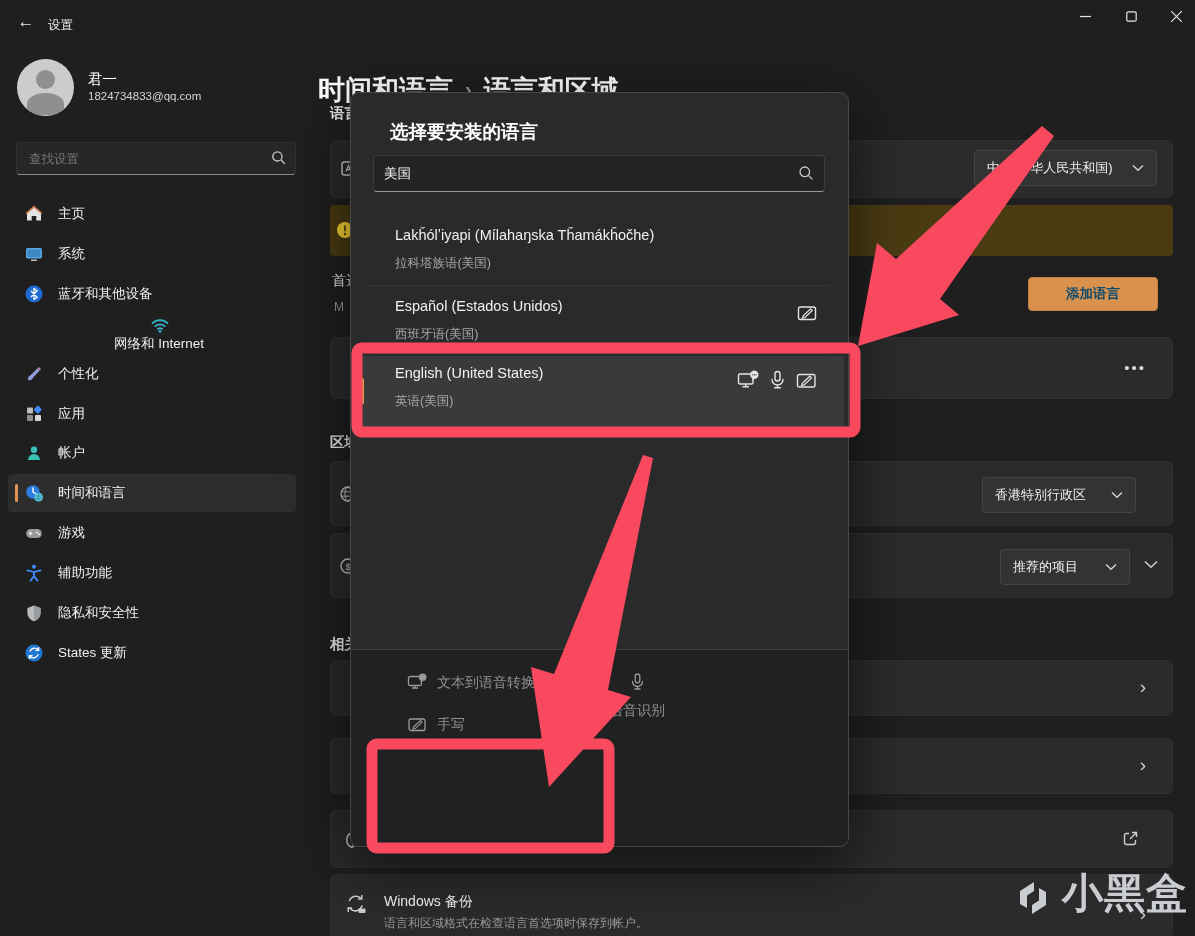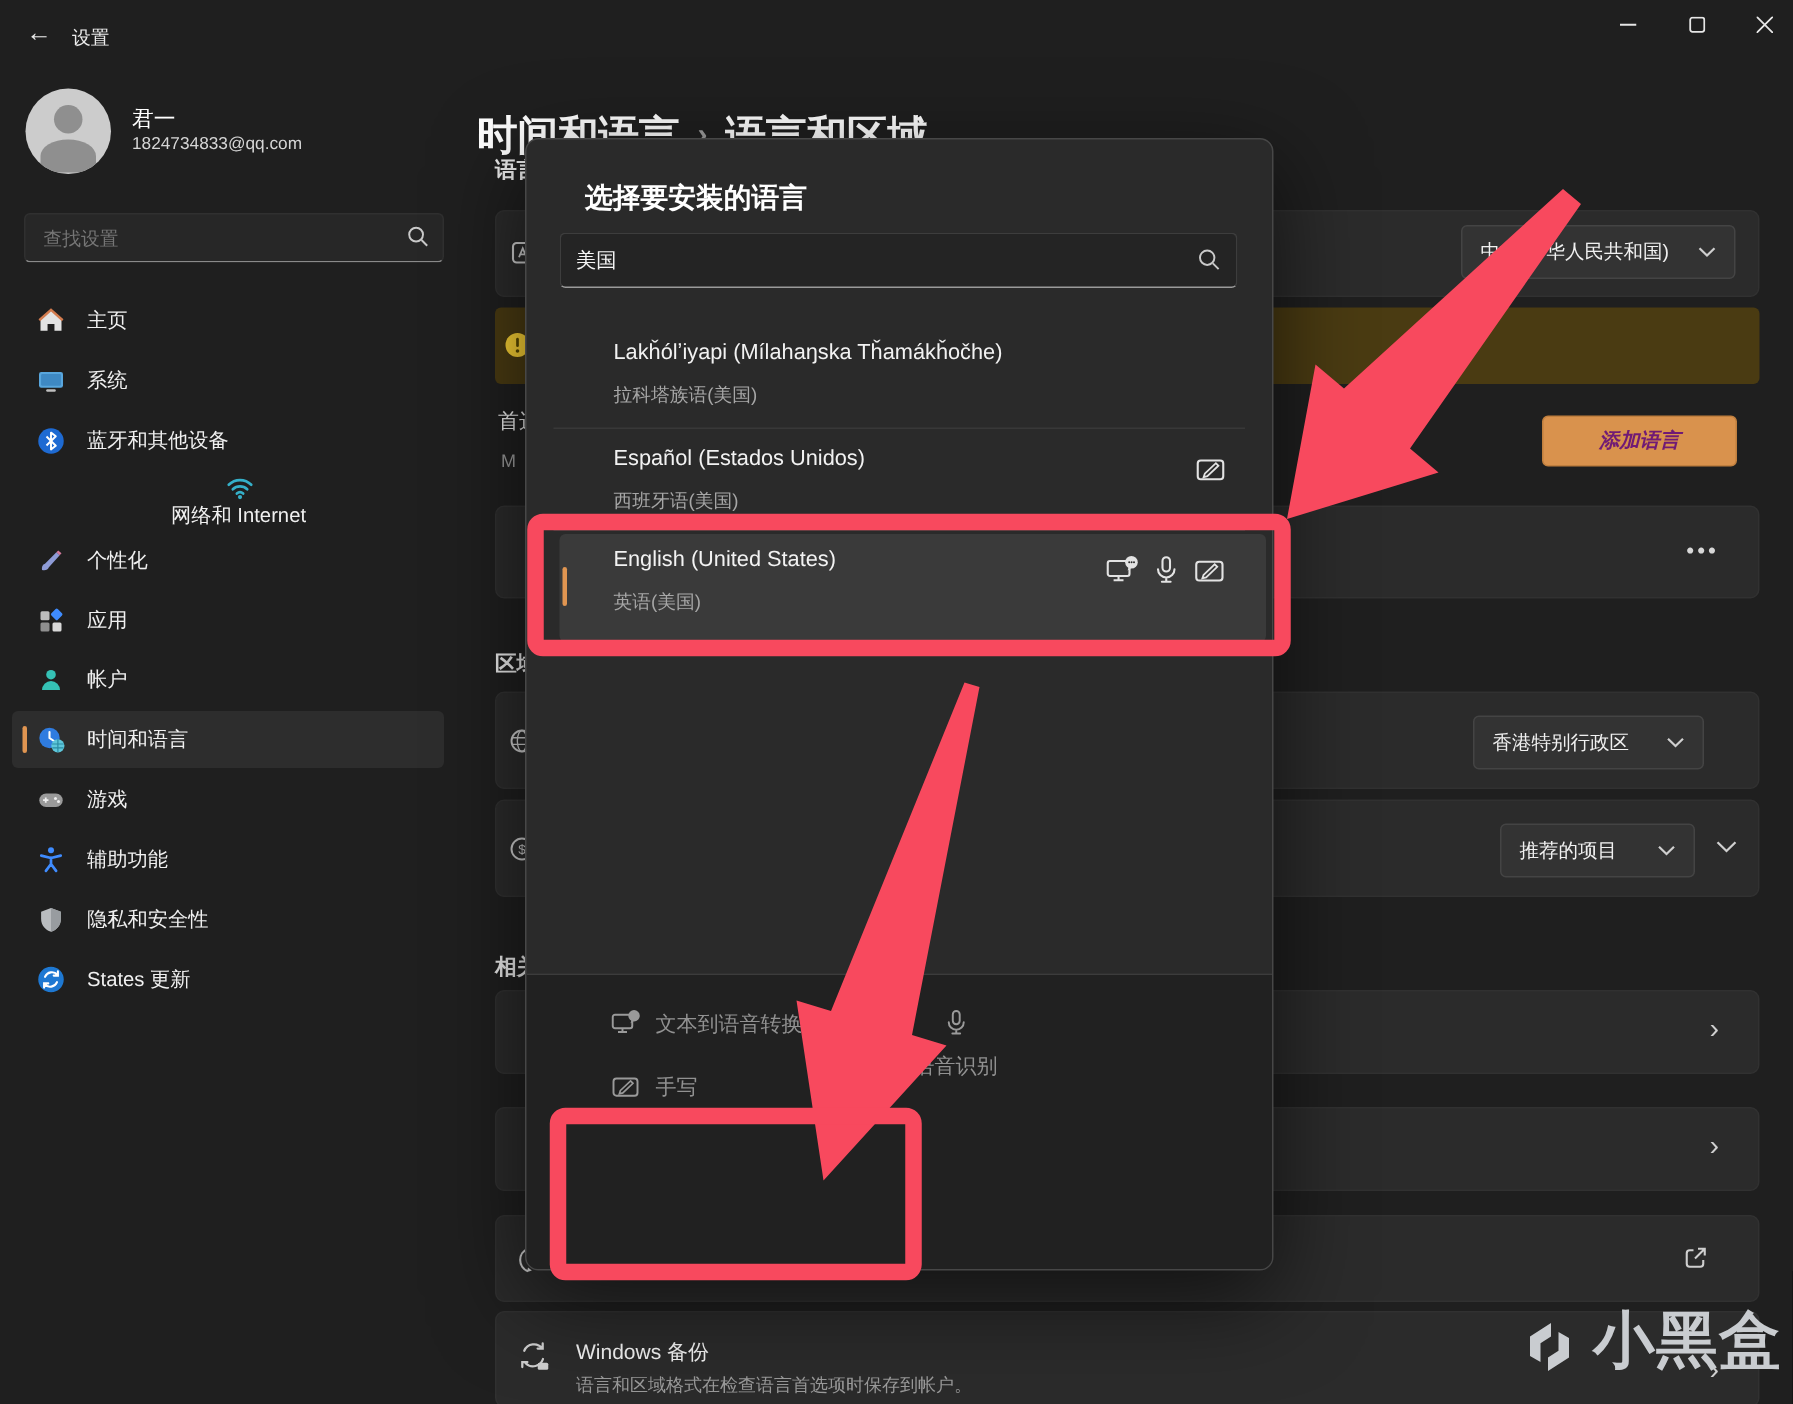--- a/index.html
+++ b/index.html
@@ -27,34 +27,34 @@
   .nav-ico{width:20px;height:20px;margin-left:16px;flex:0 0 auto;display:flex;}
   .nav-lbl{margin-left:14px;font-size:13.5px;color:#f0f0f0;white-space:nowrap;}
   
   .crumb{left:318px;top:72px;font-size:27px;font-weight:600;color:#ffffff;white-space:nowrap;text-align:right;}
   .crumb .sep{color:#a0a0a0;font-size:20px;margin:0 12px;position:relative;top:-3px;}
   .sec-lbl{font-size:14.5px;font-weight:700;color:#ececec;}
   .card{left:330px;width:843px;background:#2b2b2b;border:1px solid #313131;border-radius:6px;box-sizing:border-box;}
   .warnbar{left:330px;width:843px;height:51px;background:#4a3b12;border-radius:4px;}
   .dd{position:absolute;height:36px;background:#333333;border:1px solid #444444;border-radius:4px;box-sizing:border-box;
       display:flex;align-items:center;justify-content:space-between;padding:0 12px;font-size:13px;color:#f0f0f0;white-space:nowrap;}
-  .accent-btn{background:#d9924d;border:1px solid #c07f3e;border-radius:4px;color:#701a75;font-weight:600;
-      display:flex;align-items:center;justify-content:center;font-size:13.5px;box-sizing:border-box;font-style:italic;}
+  .accent-btn{background:#d9924d;border:1px solid #c07f3e;border-radius:4px;color:#0c4a6e;font-weight:600;
+      display:flex;align-items:center;justify-content:center;font-size:13.5px;box-sizing:border-box;}
   .chev-r{font-size:19px;color:#cfcfcf;}
   .dots{font-size:15px;letter-spacing:2px;color:#d8d8d8;}
   .frag{color:#ececec;}
   
   .dialog{left:350px;top:92px;width:497px;height:753px;background:#2a2a2a;border:1px solid #474747;border-radius:9px;
       box-shadow:0 18px 60px rgba(0,0,0,.6);overflow:hidden;z-index:10;}
   .dlg-title{position:absolute;left:39px;top:26px;font-size:18.5px;font-weight:700;color:#fff;}
   .dlg-search{position:absolute;left:22px;top:62px;width:452px;height:37px;background:#242424;border:1px solid #3d3d3d;
       border-bottom:1.5px solid #9a9a9a;border-radius:4px;box-sizing:border-box;}
   .dlg-search input{position:absolute;left:8px;top:2px;width:400px;height:30px;background:transparent;border:none;outline:none;color:#f5f5f5;font-size:13.5px;font-family:inherit;}
   .dlg-search .mag{position:absolute;right:10px;top:9px;}
-  .lrow{position:absolute;left:18px;right:0;}
+  .lrow{position:absolute;left:4px;right:0;}
   .lname{position:absolute;left:40px;top:12px;font-size:14.5px;color:#f2f2f2;white-space:nowrap;}
   .llocal{position:absolute;left:40px;top:40px;font-size:12.5px;color:#a6a6a6;white-space:nowrap;}
   .ldiv{position:absolute;left:18px;right:18px;height:1px;background:#383838;}
   .selbg{position:absolute;left:4px;right:4px;top:3px;bottom:3px;background:#3a3a3a;border-radius:4px;}
   .selpill{position:absolute;left:6px;top:25px;width:3px;height:26px;border-radius:2px;background:#e09551;}
   .rowicons{position:absolute;top:16px;right:30px;display:flex;gap:6px;}
   .dlg-footer{position:absolute;left:0;right:0;top:556px;bottom:0;background:#212121;border-top:1px solid #3c3c3c;}
   .legend{position:absolute;display:flex;align-items:center;gap:9px;color:#919191;font-size:14px;white-space:nowrap;}
   
   .anno{left:0;top:0;z-index:20;pointer-events:none;}

